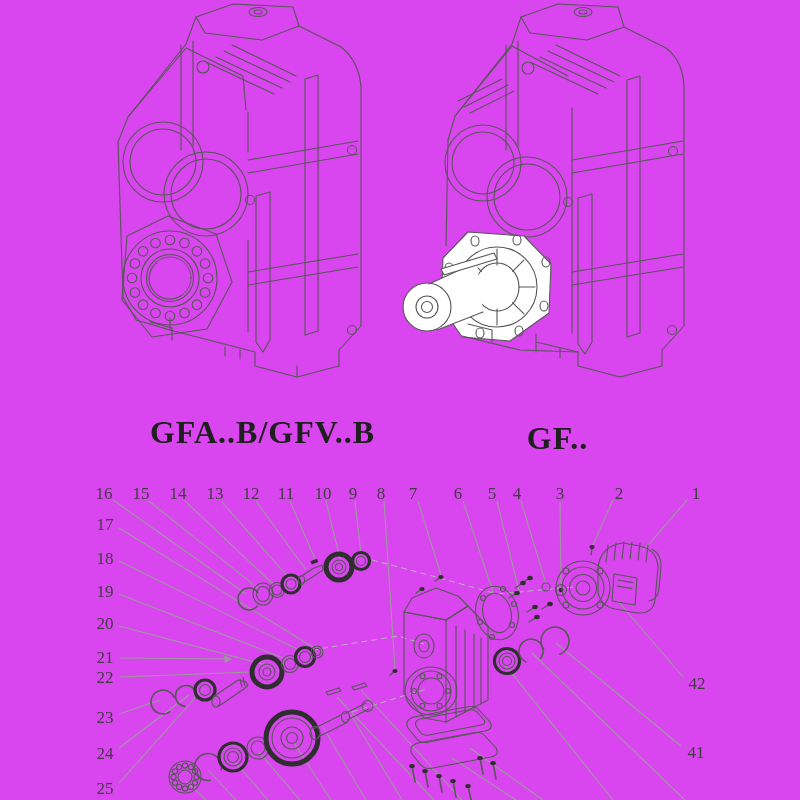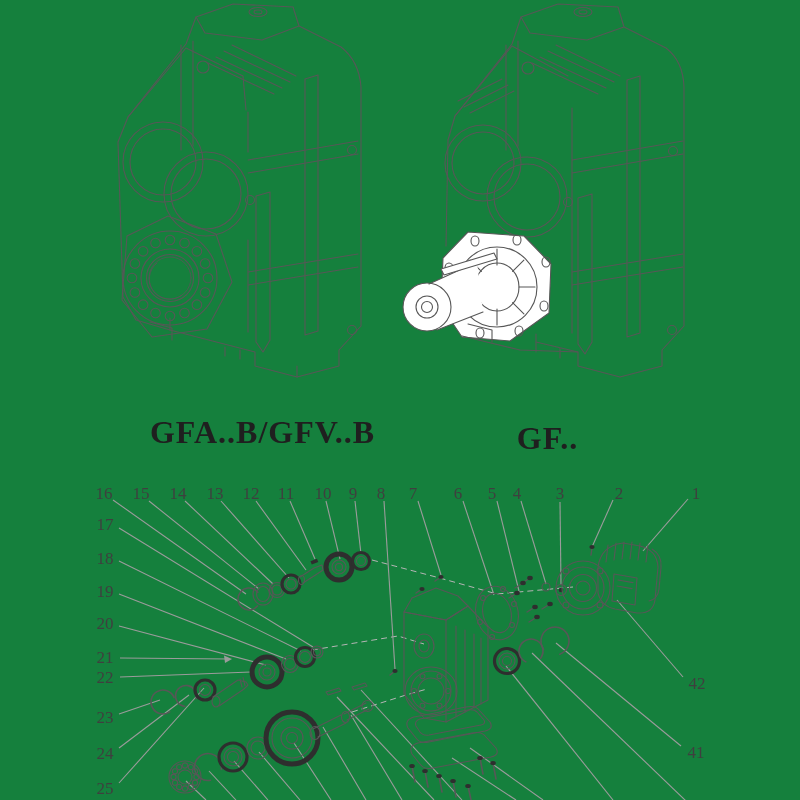--- a/index.html
+++ b/index.html
@@ -17,21 +17,21 @@
   .part{fill:none;stroke:var(--ink,#575757);stroke-width:1.1;stroke-linejoin:round;stroke-linecap:round;}
   .darkrim{fill:none;stroke:var(--dark,#2e2e2e);stroke-width:3.2;}
   .gearrim{fill:none;stroke:var(--dark,#2e2e2e);stroke-width:5;}
   .darkfill{fill:var(--dark,#2e2e2e);stroke:none;}
   .cring{fill:none;stroke:var(--ink,#575757);stroke-width:1.6;}
   .callout{font-family:"Liberation Serif",serif;font-size:17px;fill:#3f3f3f;text-anchor:middle;}
 </style>
 </head>
 <body>
 
-<div id="page" style="--ink: #575757; --dark: #2e2e2e; --caption: #1f1f1f; background: #15803d;">
+<div id="page" style="--ink: #575757; --dark: #2e2e2e; --caption: #1f1f1f; background: #d946ef;">
 
   <div>
     <svg class="lineart" viewBox="0 0 400 395" style="left:0;top:0;width:400px;height:395px">
       <g>
         <path d="M118,142 L128,117 L186,44 L196,17 L233,4 L293,7 L299,26 L341,47 Q359,61 361,87 L361,326 L339,350 L339,366 L297,377 L255,366 L255,352 L170,330 L136,320 L123,297 Z"></path>
         <path d="M196,17 L205,33 L262,40 L299,26"></path>
         <ellipse cx="258" cy="12" rx="9" ry="4.5"></ellipse>
         <ellipse cx="258" cy="12" rx="4" ry="2"></ellipse>
         <path d="M128,117 L186,48 L243,76 L246,110"></path>
         <path d="M181,45 L181,150 M193,41 L193,146"></path>
@@ -140,21 +140,21 @@
         <path d="M477,262 L429,284 M483,312 L437,330"></path>
         <circle cx="427" cy="307" r="11"></circle>
           <circle cx="427" cy="307" r="5.5"></circle>
         <path class="whitefill" d="M441,269 L494,253 L497,259 L444,275 Z"></path>
       </g>
       <g>
         <path d="M462,336 L520,350 L578,352 M536,342 L536,352 M560,348 L560,358"></path>
         <path d="M468,324 L492,330 L492,342"></path>
       </g>
     </svg>
-    <div class="caption" style="left:425px;top:420px;width:245px;">GF..</div>
+    <div class="caption" style="left:435px;top:420px;width:245px;">GF..</div>
   </div>
 
   <svg id="exploded" viewBox="0 470 800 330" style="left:0;top:470px;width:800px;height:330px">
 
     <g id="axis-layer">
         <polyline points="372,560 436,577 497,594 573,587" fill="none" stroke="#b5b5b5" stroke-width="1" stroke-dasharray="6 4"></polyline>
         <polyline points="312,650 398,636 424,644" fill="none" stroke="#b5b5b5" stroke-width="1" stroke-dasharray="6 4"></polyline>
         <polyline points="352,712 406,695 427,689" fill="none" stroke="#b5b5b5" stroke-width="1" stroke-dasharray="6 4"></polyline>
       </g>
     <g id="callout-layer">

